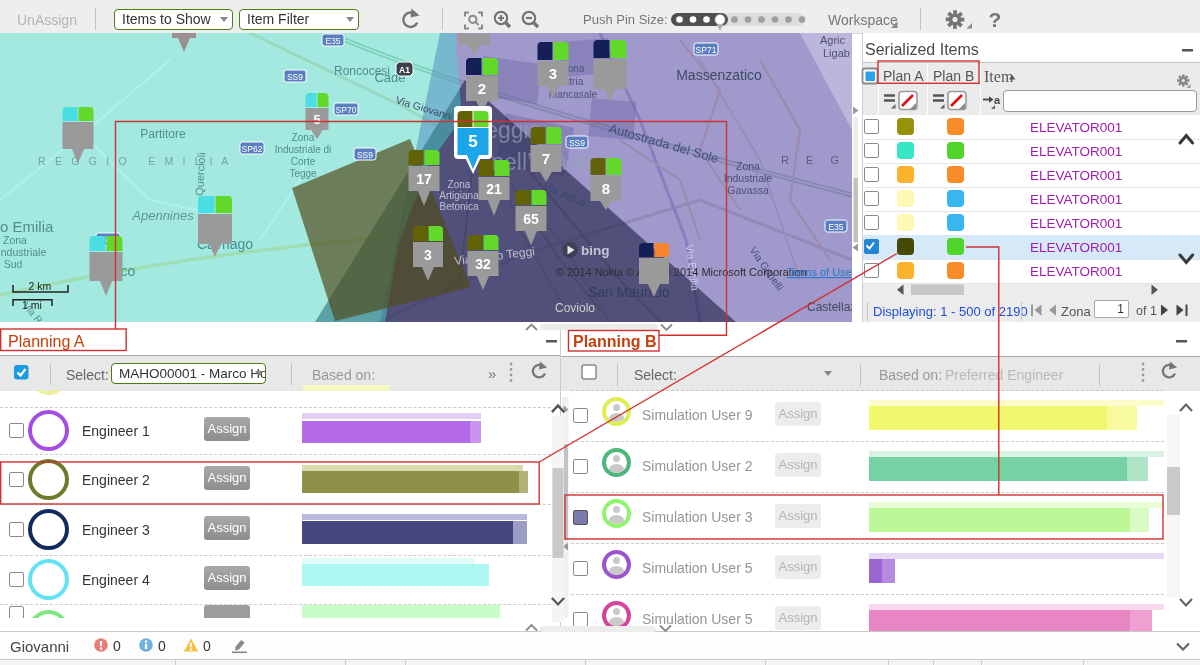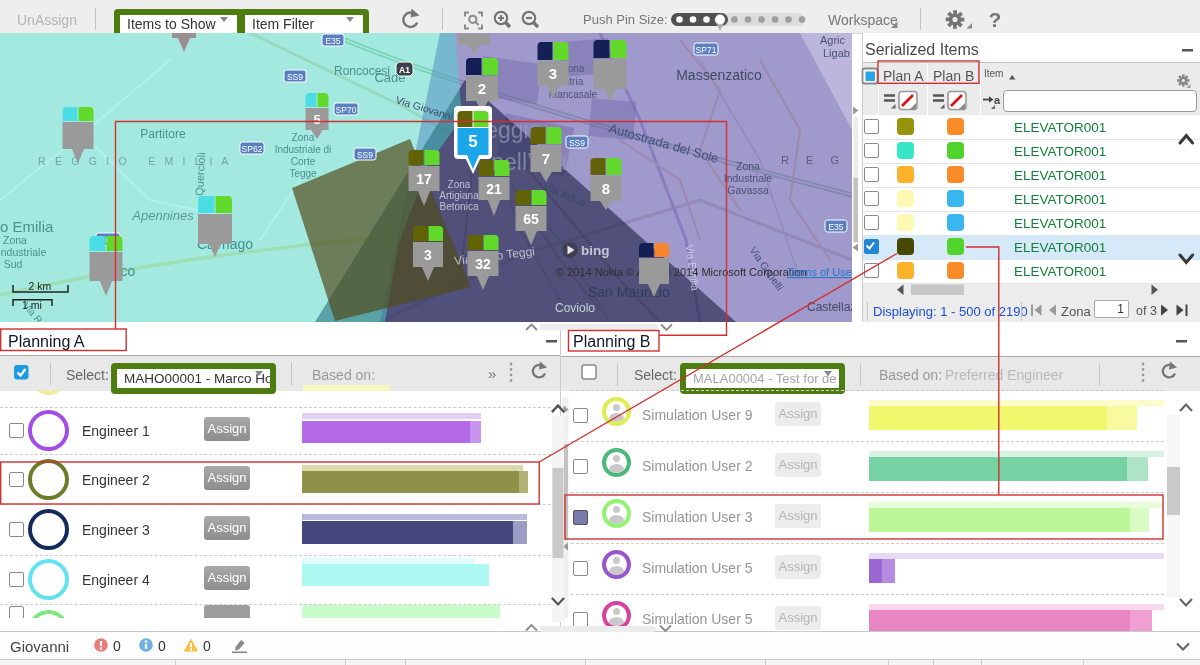--- a/index.html
+++ b/index.html
@@ -1,29 +1,29 @@
 <!DOCTYPE html>
 <html><head><meta charset="utf-8">
 <style>
 html,body{margin:0;padding:0;}
 body{width:1200px;height:665px;position:relative;overflow:hidden;font-family:"Liberation Sans",sans-serif;background:#fff;}
 .abs{position:absolute;}
 #toolbar{left:0;top:0;width:1200px;height:33px;background:#eeeeee;border-bottom:1px solid #d8d8d8;}
 .tsep{position:absolute;top:8px;width:1px;height:22px;background:#c3c3c3;}
-.ddl{position:absolute;background:#fff;border:6px solid #4d7c0f;border-radius:4px;height:19px;font-size:14px;color:#333;padding:0 0 0 7px;line-height:19px;}
+.ddl{position:absolute;background:#fff;border:1px solid #4d7c0f;border-radius:4px;height:19px;font-size:14px;color:#333;padding:0 0 0 7px;line-height:19px;}
 .darr{position:absolute;width:0;height:0;border-left:4.5px solid transparent;border-right:4.5px solid transparent;border-top:5px solid #888;}
 .glab{color:#777;font-size:14px;position:absolute;}
 #sipanel{left:862px;top:33px;width:338px;height:289px;background:#fff;border-left:1px solid #ccc;}
 .cbx{position:absolute;width:13px;height:13px;border:1.5px solid #8a8a8a;border-radius:2px;background:#fff;}
 .sqr{position:absolute;width:17px;height:17px;border-radius:4px;}
 .sirow{position:absolute;left:0;width:338px;height:24px;border-bottom:1px solid #e4e4e4;}
-.sitxt{position:absolute;left:151px;top:5px;font-size:13.5px;color:#15803d;}
+.sitxt{position:absolute;left:167px;top:5px;font-size:13.5px;color:#a21caf;}
 #papanel{left:0;top:330px;width:560px;height:301px;background:#fff;}
 #pbpanel{left:560px;top:330px;width:640px;height:301px;background:#fff;border-left:1px solid #ccc;}
-.ptitle{position:absolute;font-size:16px;color:#0f172a;}
+.ptitle{position:absolute;font-size:16px;color:#c2410c;}
 .ptoolbar{position:absolute;background:#e8e8e8;border-top:1px solid #a8a8a8;}
 .prow{position:absolute;border-top:1px dashed #ccc;}
 .assignA{position:absolute;width:46px;height:24px;background:linear-gradient(#a9a9a9,#8d8d8d);border-radius:3px;color:#fff;font-size:13px;text-align:center;line-height:24px;}
 .assignB{position:absolute;width:46px;height:24px;background:#ececec;border-radius:3px;color:#b5b5b5;font-size:13px;text-align:center;line-height:24px;}
 .bar{position:absolute;}
 .pname{position:absolute;font-size:14px;}
 #messages{left:0;top:631px;width:1200px;height:27px;background:#fdfdfd;border-top:1px solid #c9c9c9;}
 #bstrip{left:0;top:659px;width:1200px;height:6px;background:#f4f4f4;border-top:1px solid #ccc;}
 .vline{position:absolute;top:0;width:1px;height:6px;background:#ccc;}
 svg text{font-family:"Liberation Sans",sans-serif;}
@@ -234,21 +234,21 @@
 </svg>
 <div id="sipanel" class="abs">
   <span class="abs" style="left:2px;top:8px;font-size:16px;color:#4a4a4a;">Serialized Items</span>
   <div class="abs" style="left:0;top:29px;width:338px;height:1px;background:#c5c5c5;"></div>
   <div class="abs" style="left:0;top:30px;width:338px;height:52px;background:#ebebeb;"></div>
   <div class="abs" style="left:15px;top:30px;width:1px;height:52px;background:#fff;"></div>
   <div class="abs" style="left:64px;top:30px;width:1px;height:52px;background:#fff;"></div>
   <div class="abs" style="left:117px;top:30px;width:1px;height:52px;background:#fff;"></div>
   <span class="abs" style="left:20px;top:35px;font-size:14px;color:#555;">Plan A</span>
   <span class="abs" style="left:70px;top:35px;font-size:14px;color:#555;">Plan B</span>
-  <span class="abs" style="left:121px;top:35px;font-size:10px;color:#555;">Item</span>
+  <span class="abs" style="left:121px;top:35px;font-size:16px;color:#555;font-family:Liberation Serif, serif;">Item</span>
   <div class="abs" style="left:140px;top:57px;width:192px;height:20px;background:#fff;border:1px solid #9a9a9a;border-radius:4px;"></div>
   <div class="sirow" style="top:82px;"></div>
   <div class="cbx" style="left:1px;top:86px;"></div>
   <div class="sqr" style="left:34px;top:85px;background:#96930a;"></div>
   <div class="sqr" style="left:84px;top:85px;background:#fa8b29;"></div>
   <span class="sitxt" style="top:87px;">ELEVATOR001</span>
   <div class="sirow" style="top:106px;"></div>
   <div class="cbx" style="left:1px;top:110px;"></div>
   <div class="sqr" style="left:34px;top:109px;background:#35e7c5;"></div>
   <div class="sqr" style="left:84px;top:109px;background:#50d42c;"></div>
@@ -277,21 +277,21 @@
   <div class="cbx" style="left:1px;top:230px;"></div>
   <div class="sqr" style="left:34px;top:229px;background:#fcb32b;"></div>
   <div class="sqr" style="left:84px;top:229px;background:#fa8b29;"></div>
   <span class="sitxt" style="top:231px;">ELEVATOR001</span>
   <div class="abs" style="left:0;top:251px;width:338px;height:38px;background:#ececec;"></div>
   <div class="abs" style="left:4px;top:269px;width:1px;height:19px;background:#c3c3c3;"></div>
   <span class="abs" style="left:10px;top:271px;font-size:13px;color:#1d4ed8;">Displaying: 1 - 500 of 2190</span>
   <div class="abs" style="left:158px;top:269px;width:1px;height:19px;background:#c3c3c3;"></div>
   <span class="abs" style="left:198px;top:271px;font-size:13px;color:#555;">Zona</span>
   <div class="abs" style="left:231px;top:267px;width:29px;height:16px;background:#fff;border:1px solid #aaa;border-radius:2px;font-size:12px;color:#333;text-align:right;padding-right:4px;line-height:16px;">1</div>
-  <span class="abs" style="left:273px;top:271px;font-size:12.5px;color:#555;">of 3</span>
+  <span class="abs" style="left:273px;top:271px;font-size:12.5px;color:#555;">of 1</span>
 </div>
 <div id="papanel" class="abs">
   <span class="ptitle" style="left:8px;top:3px;">Planning A</span>
   <div class="ptoolbar" style="left:0;top:25px;width:560px;height:35px;">
     <div class="tsep" style="left:50px;top:7px;"></div>
     <span class="glab" style="left:66px;top:11px;color:#666;">Select:</span>
     <div class="ddl" style="left:111px;top:7px;width:146px;overflow:hidden;white-space:nowrap;font-size:13.5px;">MAHO00001 - Marco Ho:</div>
     <div class="darr" style="left:255px;top:15px;"></div>
     <div class="tsep" style="left:291px;top:7px;"></div>
     <span class="glab" style="left:312px;top:11px;color:#999;">Based on:</span>
@@ -333,25 +333,24 @@
   <div class="bar" style="left:302px;top:228px;width:173px;height:6px;background:#dffcfa;"></div>
   <div class="bar" style="left:302px;top:234px;width:187px;height:22px;background:#adf9f2;"></div>
   <div class="prow" style="left:0;top:274px;width:551px;height:13px;overflow:hidden;">
       <div style="position:absolute;left:9px;top:1px;width:13px;height:13px;border:1.5px solid #8a8a8a;border-radius:2px;"></div>
       <div style="position:absolute;left:28px;top:5px;width:33px;height:33px;border:4px solid #7de87d;border-radius:50%;"></div>
       <div style="position:absolute;left:204px;top:0px;width:46px;height:24px;background:#9c9c9c;border-radius:3px;"></div>
       <div style="position:absolute;left:302px;top:0px;width:198px;height:23px;background:#c8fcc8;"></div>
     </div>
 </div>
 <div id="pbpanel" class="abs">
-  <span class="ptitle" style="left:12px;top:3px;">Planning B</span>
+  <span class="ptitle" style="left:12px;top:3px;font-weight:bold;">Planning B</span>
   <div class="ptoolbar" style="left:0;top:26px;width:640px;height:34px;">
     <div class="tsep" style="left:56px;top:7px;"></div>
     <span class="glab" style="left:73px;top:10px;color:#666;">Select:</span>
-    <div class="ddl" style="left:119px;top:6px;width:146px;overflow:hidden;white-space:nowrap;color:#a5a5a5;font-size:13px;">MALA00004 - Test for de</div>
     <div class="darr" style="left:263px;top:14px;"></div>
     <div class="tsep" style="left:299px;top:7px;"></div>
     <span class="glab" style="left:318px;top:10px;color:#999;">Based on:</span>
     <span class="glab" style="left:384px;top:10px;color:#b9b9b9;">Preferred Engineer</span>
     <div class="tsep" style="left:538px;top:7px;"></div>
   </div>
   <div class="prow" style="left:10px;top:60px;width:593px;height:51px;"></div>
   <div class="cbx" style="left:12px;top:78px;"></div>
   <div class="abs" style="left:41px;top:67px;width:21px;height:21px;border:4px solid #dded52;border-radius:50%;background:#fff;overflow:hidden;">
       <div style="position:absolute;left:7px;top:3px;width:7px;height:7px;background:#c9c9c9;border-radius:50%;"></div>

